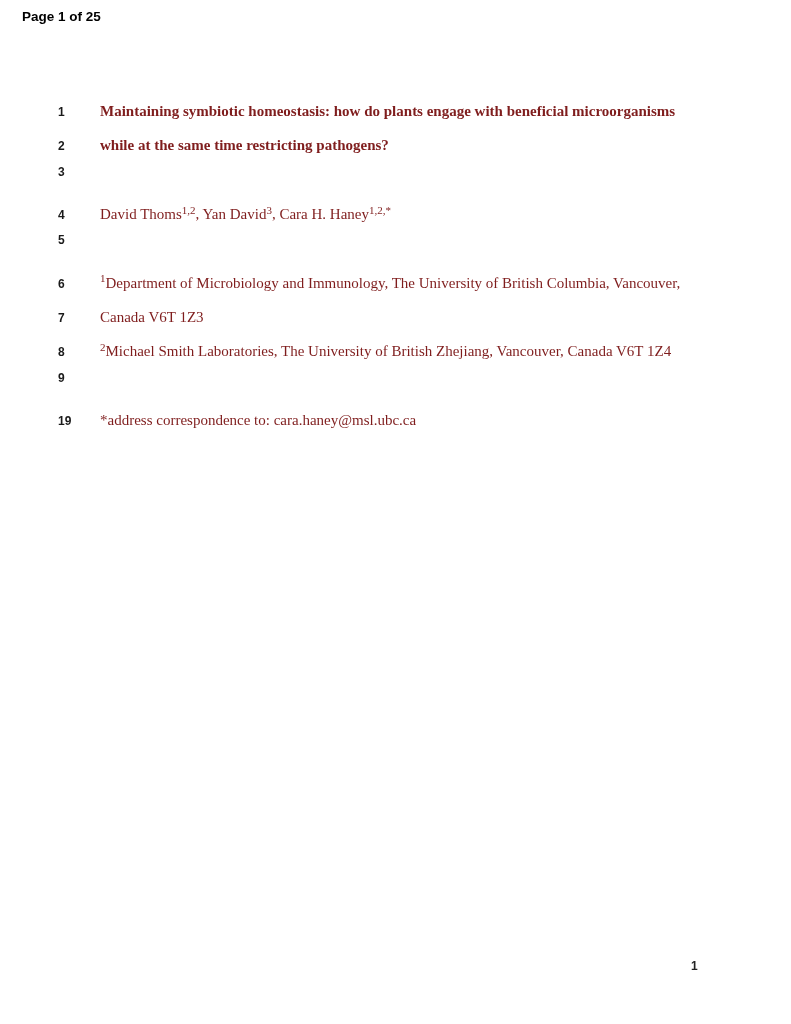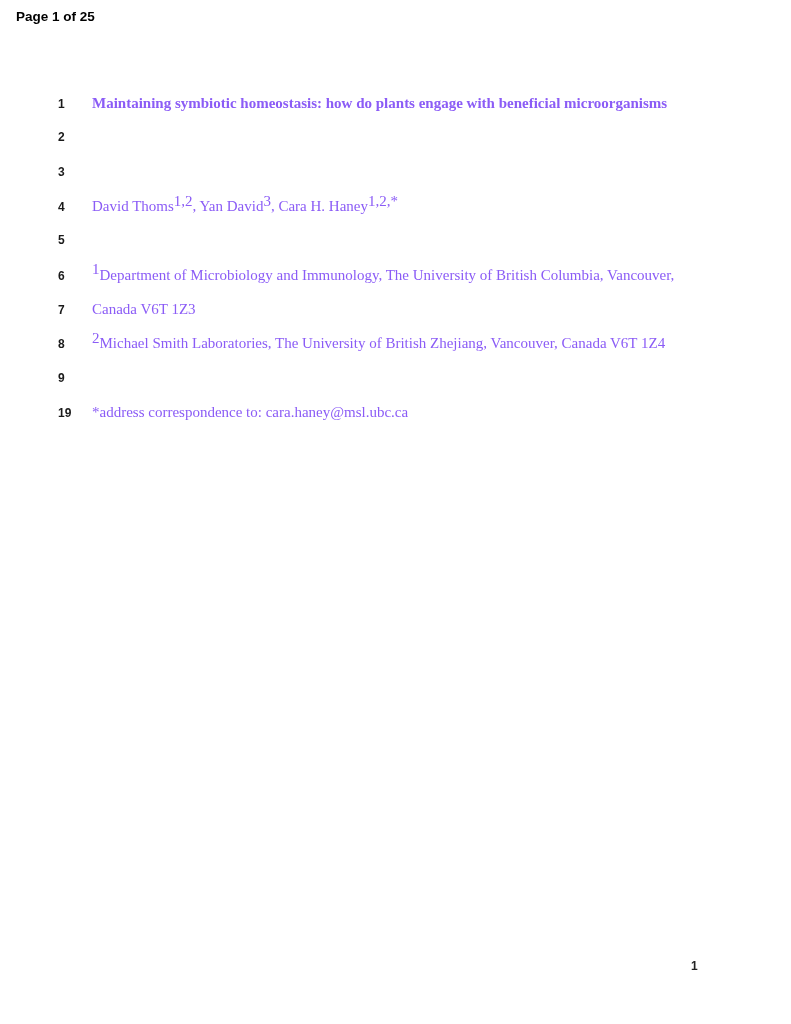--- a/index.html
+++ b/index.html
@@ -6,21 +6,21 @@
   .page {
     position: relative;
     width: 791px;
     height: 1024px;
     background: #ffffff;
     overflow: hidden;
     color: #000000;
   }
   .print-header {
     position: absolute;
-    left: 16px;
+    left: 22px;
     top: 9px;
     font-family: "Liberation Sans", sans-serif;
     font-size: 13.5px;
     font-weight: 700;
     color: #000000;
   }
   .content {
     position: absolute;
     left: 0;
     top: 86px;
@@ -34,30 +34,30 @@
   .lnum {
     flex: 0 0 34px;
     margin-left: 58px;
     font-family: "Liberation Sans", sans-serif;
     font-size: 12px;
     font-weight: 700;
     line-height: 34.35px;
     color: #1a1a1a;
   }
   .btext {
-    margin: 0;
+    margin: 8px;
     font-family: "Liberation Serif", serif;
     font-size: 15px;
     line-height: 34.35px;
     white-space: nowrap;
-    color: #8b5cf6;
+    color: #7f1d1d;
   }
   .bold { font-weight: 700; }
   .sup {
-    font-size: 15px;
+    font-size: 11px;
     line-height: 0;
     position: relative;
     top: -5.5px;
   }
   .page-footer {
     position: absolute;
     left: 691px;
     top: 959px;
     font-family: "Liberation Sans", sans-serif;
     font-size: 12px;
@@ -74,20 +74,21 @@
 
   <div class="content">
 
     <div class="line-row">
       <span class="lnum">1</span>
       <p class="btext bold">Maintaining symbiotic homeostasis: how do plants engage with beneficial microorganisms</p>
     </div>
 
     <div class="line-row">
       <span class="lnum">2</span>
+      <p class="btext bold">while at the same time restricting pathogens?</p>
     </div>
 
     <div class="line-row">
       <span class="lnum">3</span>
     </div>
 
     <div class="line-row">
       <span class="lnum">4</span>
       <p class="btext"><span>David Thoms</span><span class="sup">1,2</span><span>, Yan David</span><span class="sup">3</span><span>, Cara H. Haney</span><span class="sup">1,2,*</span></p>
     </div>

